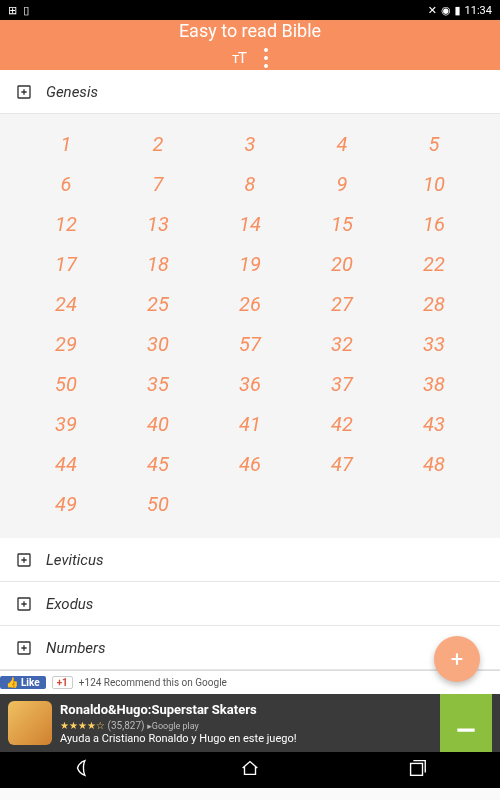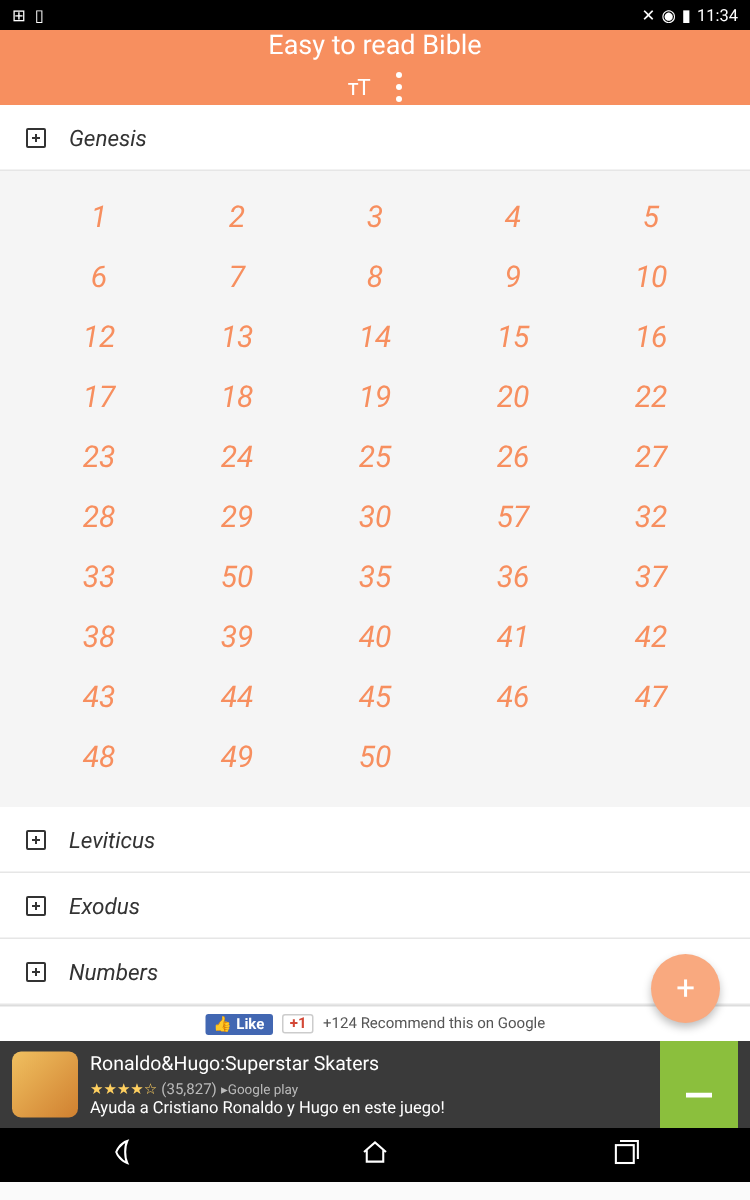--- a/index.html
+++ b/index.html
@@ -13,27 +13,27 @@
   .tt { font-size: 15px; font-weight: 400; letter-spacing: -1px; }
   .menu-dot { width: 4px; height: 4px; background: #fff; border-radius: 50%; margin: 2px 0; }
   .menu-icon { display: flex; flex-direction: column; }
   .content { background: #f2f2f2; font-style: italic; }
   .book-row { background: #fff; border-bottom: 1px solid #e6e6e6; height: 44px; display: flex; align-items: center; padding: 0 16px; gap: 14px; font-size: 15px; color: #333; }
   .book-icon { width: 16px; height: 16px; display: inline-block; }
   .book-icon svg { width: 16px; height: 16px; }
   .chapter-grid { background: #f5f5f5; display: grid; grid-template-columns: repeat(5, 1fr); padding: 10px 20px 14px; }
   .chapter { color: #f78f5f; font-size: 20px; font-weight: 400; text-align: center; padding: 8px 0; }
   .fab { position: absolute; right: 20px; top: 636px; width: 46px; height: 46px; background: #f9a97f; border-radius: 50%; color: #fff; display: flex; align-items: center; justify-content: center; font-size: 22px; box-shadow: 0 3px 6px rgba(0,0,0,0.25); }
-  .social { height: 24px; background: #fff; border-top: 1px solid #ddd; display: flex; align-items: center; justify-content: center; gap: 6px; font-size: 10px; color: #555; }
+  .social { height: 24px; background: #fff; border-top: 1px solid #ddd; display: flex; align-items: center; gap: 6px; font-size: 10px; color: #555; }
   .fb-like { background: #4267b2; color: #fff; padding: 1px 6px; border-radius: 2px; font-size: 10px; font-weight: bold; }
   .gp { border: 1px solid #ccc; padding: 0 4px; font-size: 10px; color: #d34836; font-weight: bold; border-radius: 2px; }
   .ad { height: 58px; background: #3a3a3a; display: flex; align-items: center; padding: 0 8px; color: #fff; gap: 8px; }
   .ad-thumb { width: 44px; height: 44px; background: linear-gradient(135deg,#f0c060,#d08030); border-radius: 6px; }
   .ad-text { flex: 1; font-size: 11px; }
-  .ad-title { font-size: 13px; font-weight: 400; margin-bottom: 2px; }
+  .ad-title { font-size: 13px; font-weight: 700; margin-bottom: 2px; }
   .stars { color: #ffd060; font-size: 10px; }
   .reviews { color: #bbb; font-size: 10px; }
   .gplay { color: #bbb; font-size: 9px; }
   .ad-dl { width: 52px; height: 58px; background: #8bbf3d; display: flex; align-items: center; justify-content: center; }
   .navbar { height: 36px; background: #000; display: flex; align-items: center; justify-content: space-around; }
   .nav-btn svg { width: 22px; height: 22px; }
 </style>
 </head>
 <body>
 
@@ -88,21 +88,20 @@
       <div class="chapter">12</div>
       <div class="chapter">13</div>
       <div class="chapter">14</div>
       <div class="chapter">15</div>
       <div class="chapter">16</div>
       <div class="chapter">17</div>
       <div class="chapter">18</div>
       <div class="chapter">19</div>
       <div class="chapter">20</div>
       <div class="chapter">22</div>
-      <div class="chapter">23</div>
       <div class="chapter">24</div>
       <div class="chapter">25</div>
       <div class="chapter">26</div>
       <div class="chapter">27</div>
       <div class="chapter">28</div>
       <div class="chapter">29</div>
       <div class="chapter">30</div>
       <div class="chapter">57</div>
       <div class="chapter">32</div>
       <div class="chapter">33</div>

